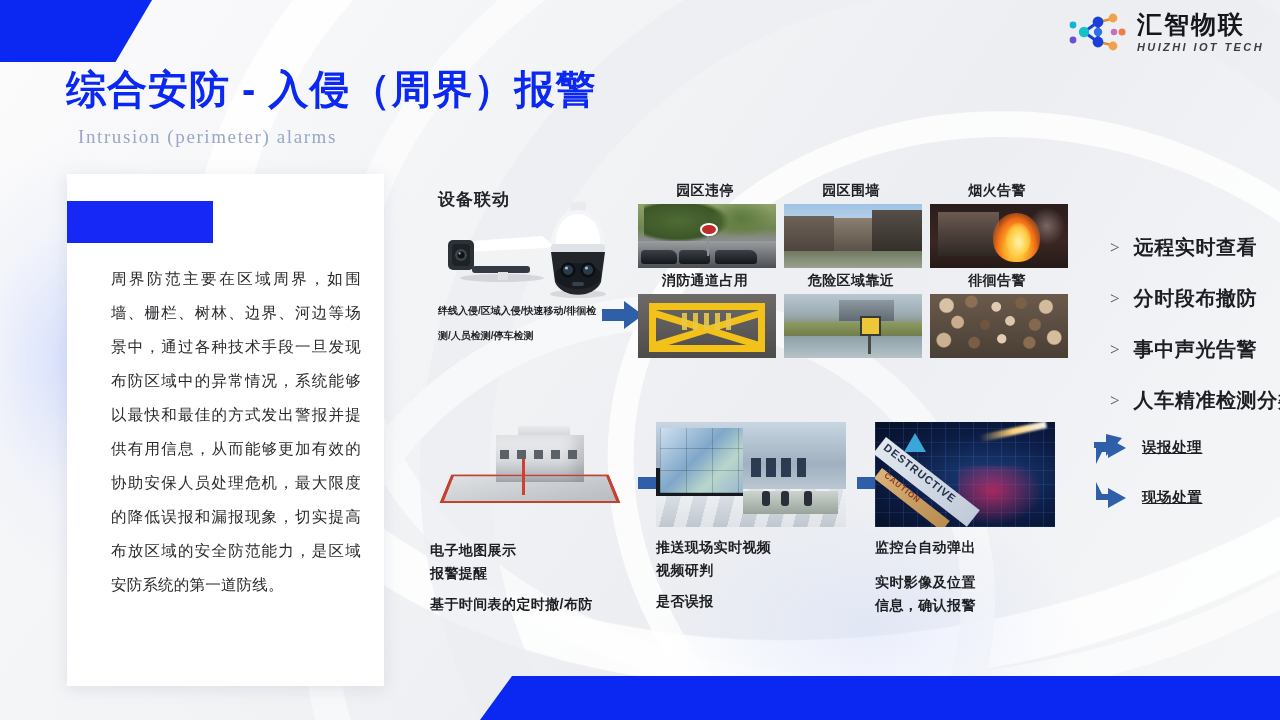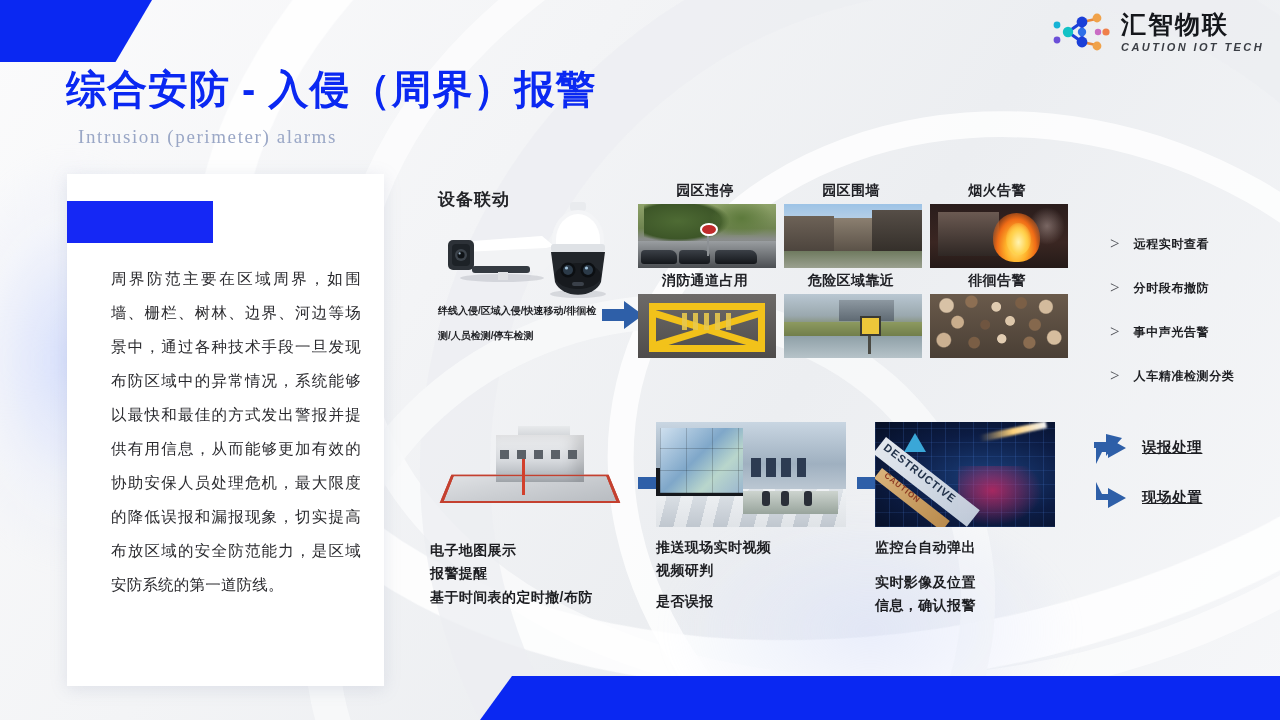--- a/index.html
+++ b/index.html
@@ -173,21 +173,21 @@
   .bullets { position: absolute; left: 690px; top: 64px; }
   .bullet {
     display: flex; align-items: center; gap: 14px;
     margin-bottom: 24px;
   }
   .bullet-mark {
     font-size: 17px; color: #4d4f55; font-weight: 300;
     font-family: "Liberation Serif", serif;
   }
   .bullet-text {
-    font-size: 12px; font-weight: bold; color: #1d1e22;
+    font-size: 20px; font-weight: bold; color: #1d1e22;
     letter-spacing: 0.6px; white-space: nowrap;
   }
 
   
   .flow { position: absolute; left: 0px; top: 252px; width: 860px; height: 230px; }
   .flow-step { position: absolute; }
   .flow-img { overflow: hidden; position: relative; background: #c8ccd2; }
   .flow-caption {
     font-size: 14px; line-height: 23px;
     color: #1d1e22; font-weight: bold; margin-top: 9px;
@@ -381,21 +381,21 @@
       <circle cx="30" cy="12" r="5.4" fill="#1b3fd8"></circle>
       <circle cx="30" cy="32" r="5.4" fill="#1b3fd8"></circle>
       <circle cx="30" cy="22" r="4.2" fill="#2f6fe8"></circle>
       <circle cx="45" cy="8" r="4.4" fill="#f0a24a"></circle>
       <circle cx="45" cy="36" r="4.4" fill="#f0a24a"></circle>
       <circle cx="54" cy="22" r="3.6" fill="#ef7f4a"></circle>
       <circle cx="46" cy="22" r="3.2" fill="#c96cc4"></circle>
     </svg>
     <div class="logo-text">
       <div class="logo-cn">汇智物联</div>
-      <div class="logo-en">CAUTION IOT TECH</div>
+      <div class="logo-en">HUIZHI IOT TECH</div>
     </div>
   </div>
 
   <div class="title">综合安防 - 入侵（周界）报警</div>
   <div class="subtitle">Intrusion (perimeter) alarms</div>
 
   <div class="card">
     <div class="card-bar"></div>
     <div class="card-body">周界防范主要在区域周界，如围墙、栅栏、树林、边界、河边等场景中，通过各种技术手段一旦发现布防区域中的异常情况，系统能够以最快和最佳的方式发出警报并提供有用信息，从而能够更加有效的协助安保人员处理危机，最大限度的降低误报和漏报现象，切实提高布放区域的安全防范能力，是区域安防系统的第一道防线。</div>
   </div>
@@ -542,21 +542,21 @@
             <div class="plat"></div>
             <div class="bld2"></div>
             <div class="bld"></div>
             <div class="win"></div>
             <div class="fence"></div>
             <div class="beam"></div>
           </div>
         </div>
         <div class="flow-caption">电子地图展示</div>
         <div class="flow-caption" style="margin-top:0">报警提醒</div>
-        <div class="flow-caption" style="margin-top:1px">基于时间表的定时撤/布防</div>
+        <div class="flow-caption" style="margin-top:8px">基于时间表的定时撤/布防</div>
       </div>
 
       <svg class="arrow-r" style="left:218px; top:44px;" viewBox="0 0 42 34">
         <path d="M0 11 L22 11 L22 3 L41 17 L22 31 L22 23 L0 23 Z" fill="#2e5fa8"></path>
       </svg>
 
       <div class="flow-step" style="left:236px; top:0px; width:220px;">
         <div class="flow-img" style="width:190px;height:105px;">
           <div class="sc s-room">
             <div class="floor"></div>

